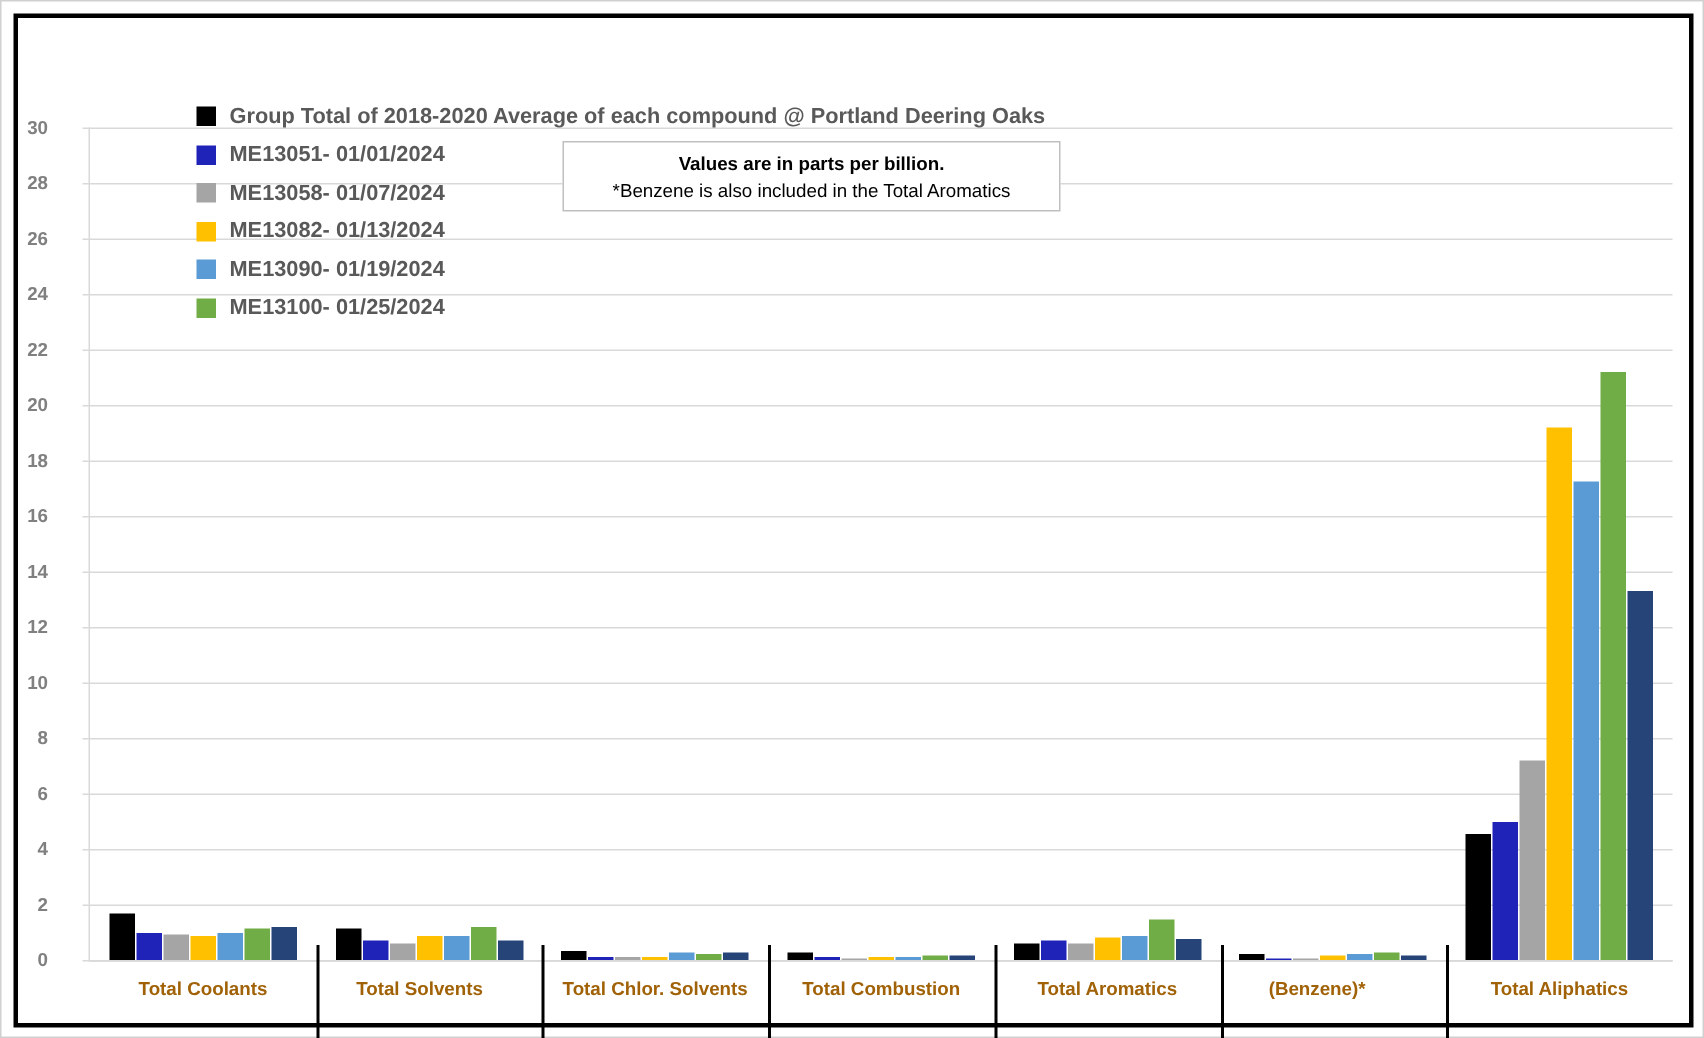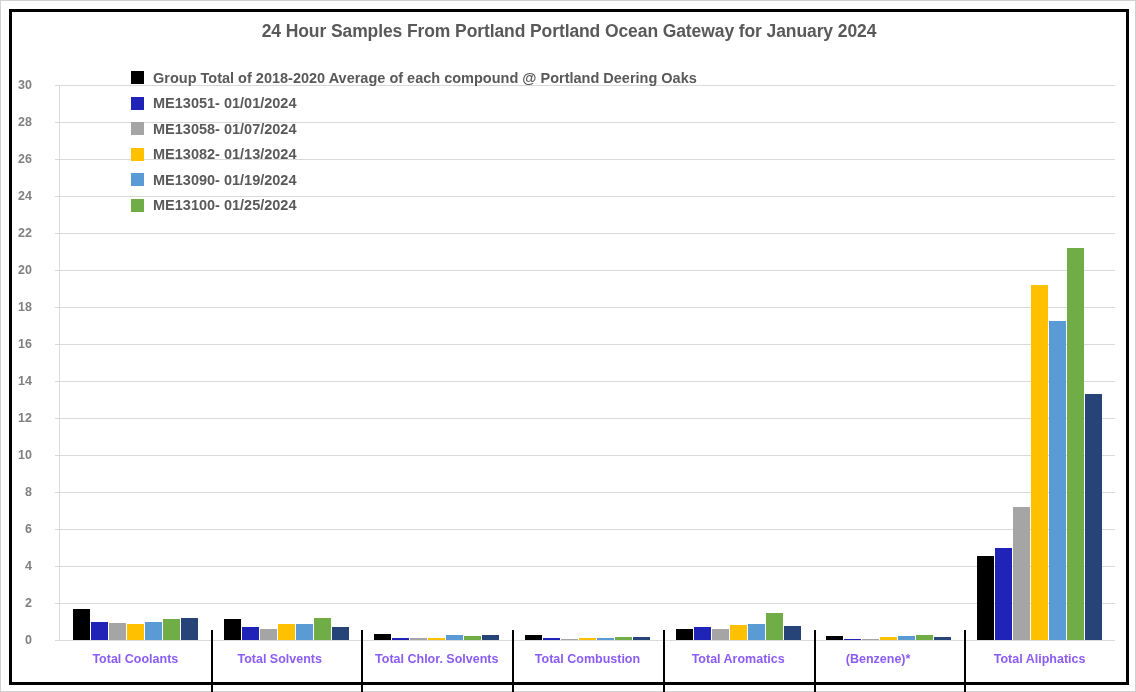--- a/index.html
+++ b/index.html
@@ -101,21 +101,21 @@
     top: 545px;
     width: 2px; height: 80px;
     background: #000000;
   }
   .cat-label {
     position: absolute;
     top: 567px;
     text-align: center;
     font-size: 12.5px;
     font-weight: bold;
-    color: #8b5cf6;
+    color: #a16207;
     white-space: nowrap;
   }
 
   
   #legend {
     position: absolute;
     left: 130px; top: 64px;
   }
   .legend-row {
     display: flex;
@@ -157,21 +157,20 @@
     color: #000000;
     line-height: 18px;
   }
 </style>
 </head>
 <body>
 
 <div id="chart-frame">
   <div id="chart-inner-border"></div>
 
-  <div id="chart-title">24 Hour Samples From Portland Portland Ocean Gateway for January 2024</div>
 
   <div id="plot-area">
     <div id="yaxis-line"></div>
     <div id="axis-baseline"></div>
     <div id="gridlines">
         <div class="gridline" style="top: 0px;"></div>
         <div class="gridline" style="top: 37px;"></div>
         <div class="gridline" style="top: 74px;"></div>
         <div class="gridline" style="top: 111px;"></div>
         <div class="gridline" style="top: 148px;"></div>
@@ -339,13 +338,17 @@
       <div class="legend-row">
         <span class="legend-swatch" style="background: rgb(91, 155, 213);"></span>
         <span class="legend-label">ME13090- 01/19/2024</span>
       </div>
       <div class="legend-row">
         <span class="legend-swatch" style="background: rgb(112, 173, 71);"></span>
         <span class="legend-label">ME13100- 01/25/2024</span>
       </div>
     </div>
 
+  <div id="note-box">
+    <div id="note-line1">Values are in parts per billion.</div>
+    <div id="note-line2">*Benzene is also included in the Total Aromatics</div>
+  </div>
 </div>
 
 </body></html>

